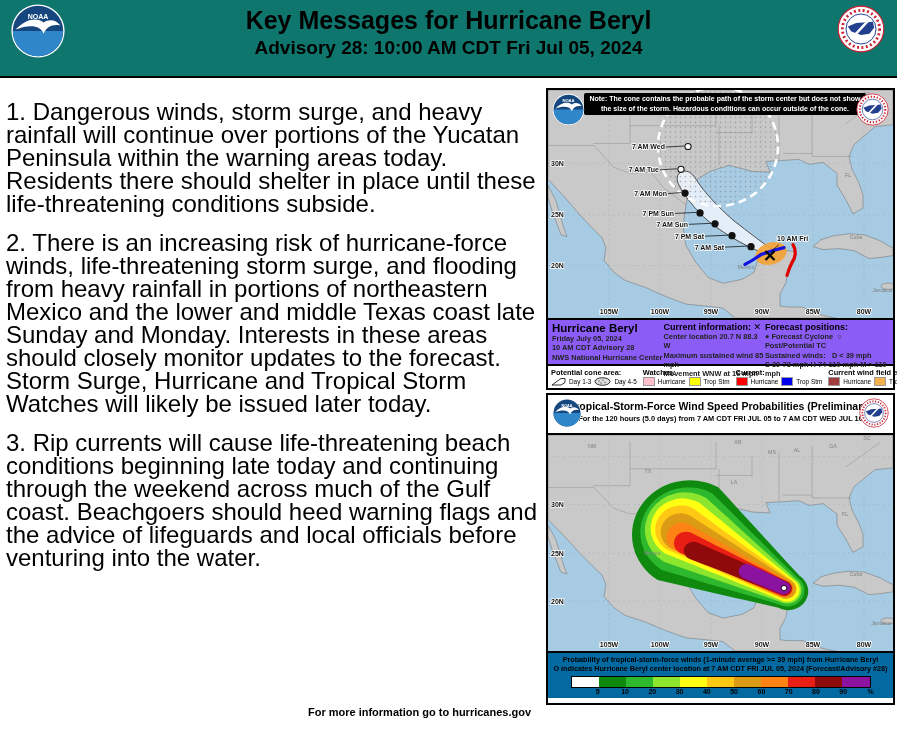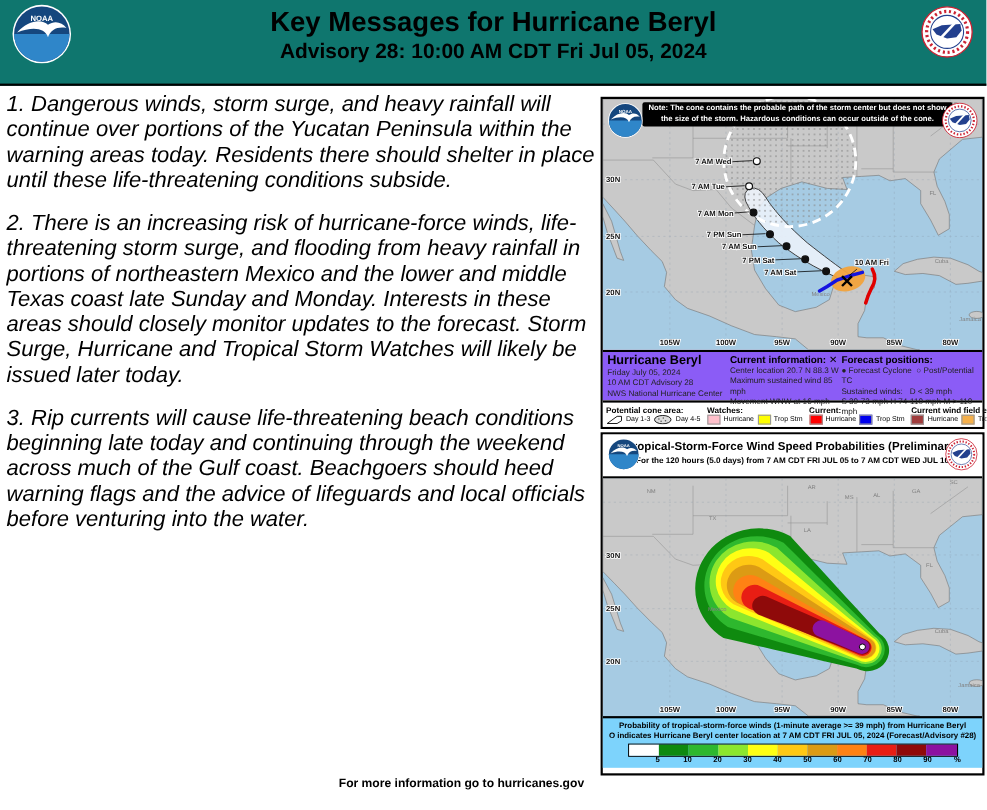--- a/index.html
+++ b/index.html
@@ -8,50 +8,50 @@
   
   .hdr{position:absolute;left:0;top:0;width:897px;height:76px;border-bottom:2px solid #000;background:#0f766e;}
   .hdr h1{margin:6px 0 0 0;text-align:center;font-size:25px;font-weight:bold;}
   .hdr h2{margin:2px 0 0 0;text-align:center;font-size:19px;font-weight:bold;}
   .logo{position:absolute;}
   .logo svg{display:block;width:100%;height:100%;}
   .hdr .noaa{left:10px;top:3px;width:56px;height:56px;}
   .hdr .nws{right:12px;top:5px;width:48px;height:48px;}
   
   .messages{position:absolute;left:6px;top:84px;width:538px;}
-  .messages p{margin:0 0 16px 0;font-size:20px;line-height:23px;font-style:italic;}
+  .messages p{margin:16px 0 16px 0;font-size:24px;line-height:23px;}
   
   .panel{position:absolute;left:546px;width:349px;border:2px solid #000;background:#fff;box-sizing:border-box;}
   .cone-panel{top:88px;height:302px;}
   .prob-panel{top:393px;height:312px;}
   .mapwrap{position:relative;line-height:0;}
   svg.mapsvg{display:block;}
   .map-note{position:absolute;left:36px;top:3px;width:278px;background:#000;color:#fff;
             font-size:7px;font-weight:bold;text-align:center;line-height:10px;padding:1px 2px;border-radius:2px;}
   .map-logo{width:33px;height:33px;position:absolute;top:3px;}
   .map-logo.l{left:4px;} .map-logo.r{right:4px;}
   
   .info-box{display:flex;border-top:2px solid #000;height:46px;box-sizing:border-box;padding:2px 3px 1px 4px;background:#8b5cf6;}
   .info-box .c1{width:33%;} .info-box .c2{width:30%;} .info-box .c3{width:37%;}
   .storm-name{font-size:11.5px;font-weight:bold;line-height:12px;}
-  .info-small{font-size:7.4px;line-height:9.3px;color:#222;}
+  .info-small{font-size:7.4px;line-height:9.3px;color:#222;font-weight:bold;}
   .info-title{font-size:9px;font-weight:bold;line-height:10px;}
   
   .legend-row{display:flex;border-top:2px solid #000;height:24px;box-sizing:border-box;padding:2px 2px 1px 3px;gap:6px;background:#fff;}
   .lg{white-space:nowrap;}
   .lg-title{font-size:7.4px;font-weight:bold;line-height:9px;}
   .lg-items{display:flex;align-items:center;gap:3px;font-size:6.4px;line-height:8px;}
   .swatch{display:inline-block;width:10px;height:7px;border:0.5px solid #999;}
   
   .prob-header{position:relative;height:38px;border-bottom:2px solid #000;text-align:center;background:#fff;}
   .prob-header .t{padding-top:5px;font-size:10.5px;font-weight:bold;}
   .prob-header .s{font-size:7.4px;font-weight:bold;margin-top:2px;}
   .prob-header .map-logo{top:3px;width:30px;height:30px;}
   
-  .prob-legend{border-top:2px solid #000;background:#7dd3fc;padding:2px 4px 0 4px;}
+  .prob-legend{border-top:2px solid #000;background:#0369a1;padding:2px 4px 0 4px;}
   .prob-legend .fn{text-align:center;font-size:7.2px;font-weight:bold;line-height:9px;}
   .cbar-wrap{position:relative;width:300px;margin:3px auto 0 auto;}
   .cbar{display:flex;height:10px;border:1px solid #000;}
   .cbar div{flex:1 1 0;}
   .cticks{position:relative;height:10px;font-size:7px;font-weight:bold;}
   .cticks span{position:absolute;top:0;transform:translateX(-50%);}
   
   .pfooter{position:absolute;left:0;top:706px;width:839px;text-align:center;font-size:11px;font-weight:bold;}
 </style>
 </head>

